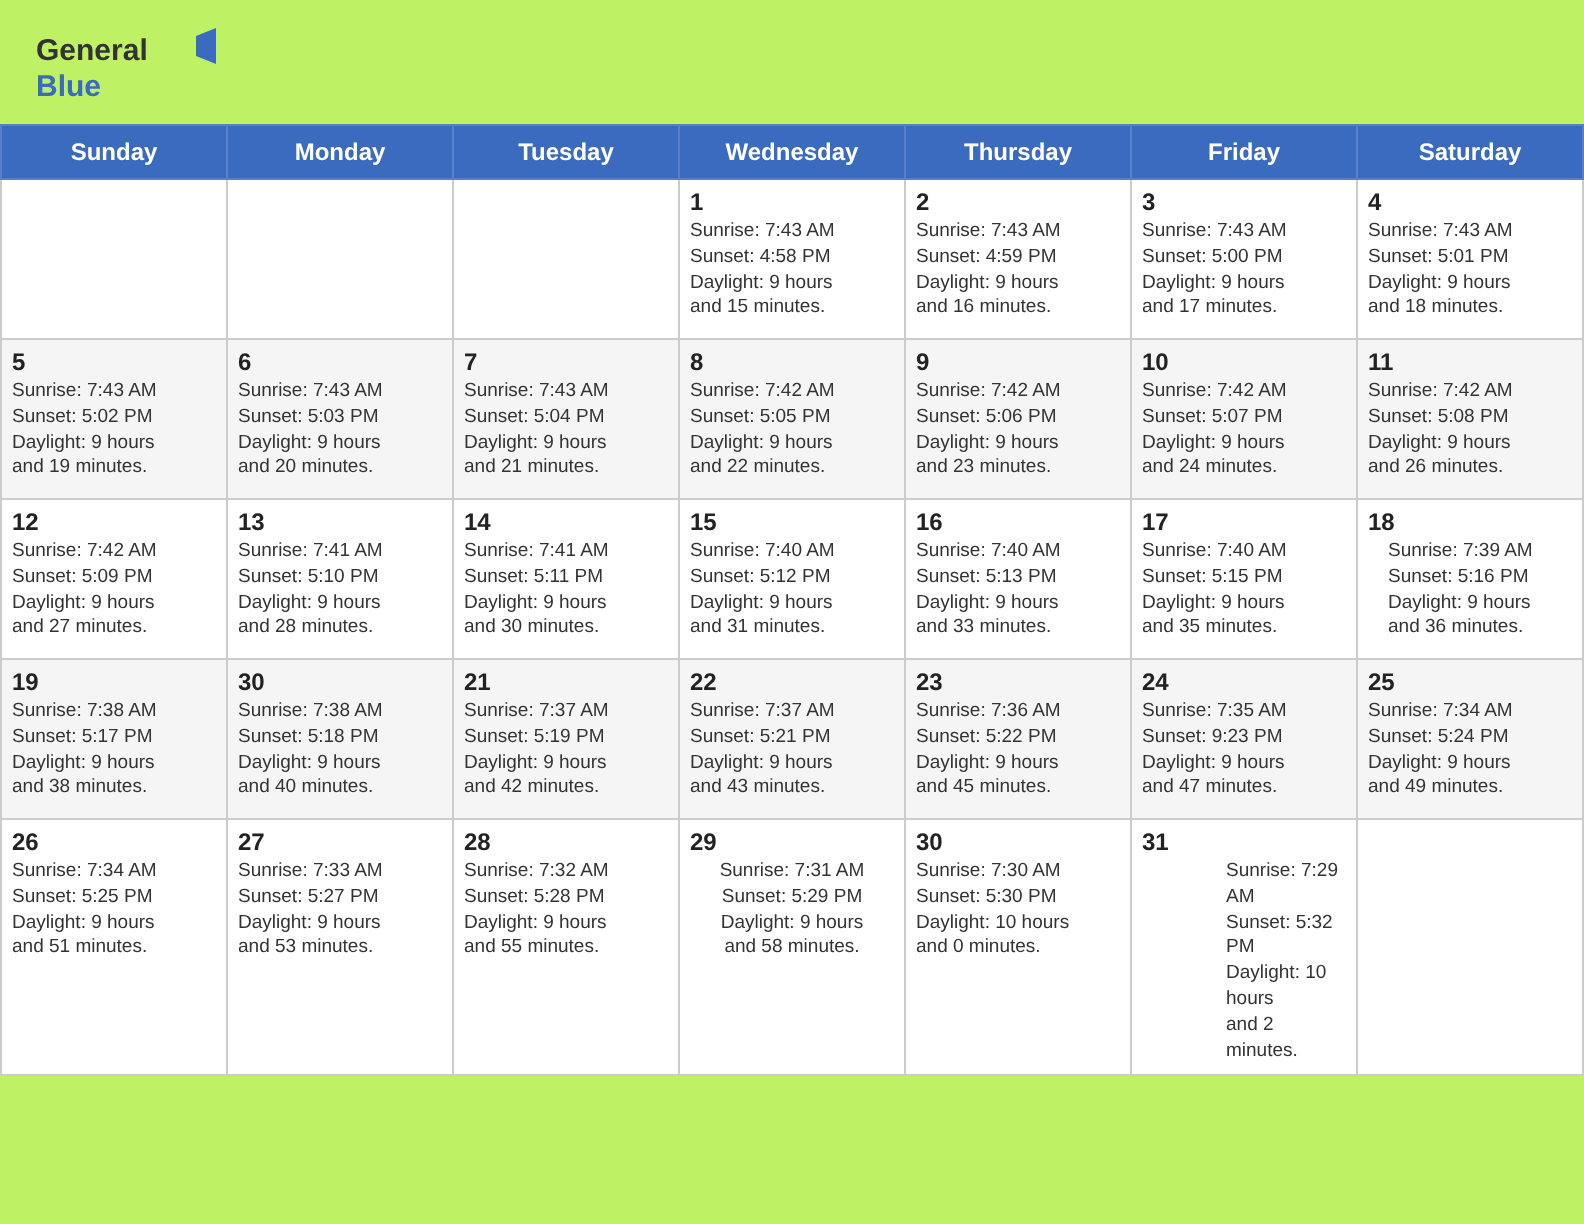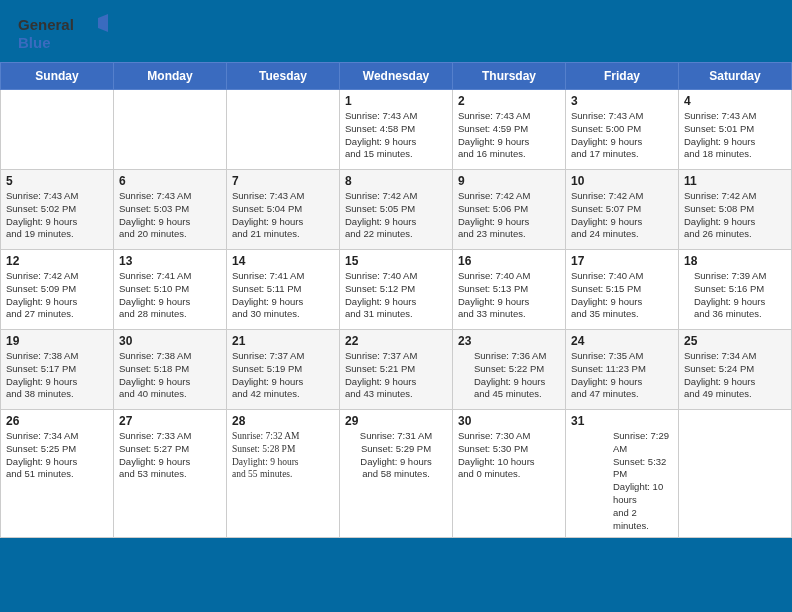--- a/index.html
+++ b/index.html
@@ -6,21 +6,21 @@
     body {
       font-family: Arial, sans-serif;
       background: #fff;
       width: 792px;
       min-height: 612px;
       overflow: hidden;
     }
     .page {
       width: 792px;
       min-height: 612px;
-      background: #0369a1;
+      background: #bef264;
       padding: 0;
     }
     .header {
       display: flex;
       align-items: flex-start;
       justify-content: space-between;
       padding: 14px 18px 6px 18px;
     }
     .logo {
       display: flex;
@@ -273,29 +273,29 @@
           </td>
           <td>
             <div class="day-num">22</div>
             <div class="day-info" style="white-space: pre-line;">Sunrise: 7:37 AM
 Sunset: 5:21 PM
 Daylight: 9 hours
 and 43 minutes.</div>
           </td>
           <td>
             <div class="day-num">23</div>
-            <div class="day-info" style="white-space: pre-line; margin-left: 16px;">Sunrise: 7:36 AM
+            <div class="day-info" style="white-space: pre-line;">Sunrise: 7:36 AM
 Sunset: 5:22 PM
 Daylight: 9 hours
 and 45 minutes.</div>
           </td>
           <td>
             <div class="day-num">24</div>
             <div class="day-info" style="white-space: pre-line;">Sunrise: 7:35 AM
-Sunset: 11:23 PM
+Sunset: 9:23 PM
 Daylight: 9 hours
 and 47 minutes.</div>
           </td>
           <td>
             <div class="day-num">25</div>
             <div class="day-info" style="white-space: pre-line;">Sunrise: 7:34 AM
 Sunset: 5:24 PM
 Daylight: 9 hours
 and 49 minutes.</div>
           </td>
@@ -310,21 +310,21 @@
           </td>
           <td>
             <div class="day-num">27</div>
             <div class="day-info" style="white-space: pre-line;">Sunrise: 7:33 AM
 Sunset: 5:27 PM
 Daylight: 9 hours
 and 53 minutes.</div>
           </td>
           <td>
             <div class="day-num">28</div>
-            <div class="day-info" style="white-space: pre-line; font-family: Liberation Serif, serif;">Sunrise: 7:32 AM
+            <div class="day-info" style="white-space: pre-line;">Sunrise: 7:32 AM
 Sunset: 5:28 PM
 Daylight: 9 hours
 and 55 minutes.</div>
           </td>
           <td>
             <div class="day-num">29</div>
             <div class="day-info" style="white-space: pre-line; text-align: center;">Sunrise: 7:31 AM
 Sunset: 5:29 PM
 Daylight: 9 hours
 and 58 minutes.</div>

